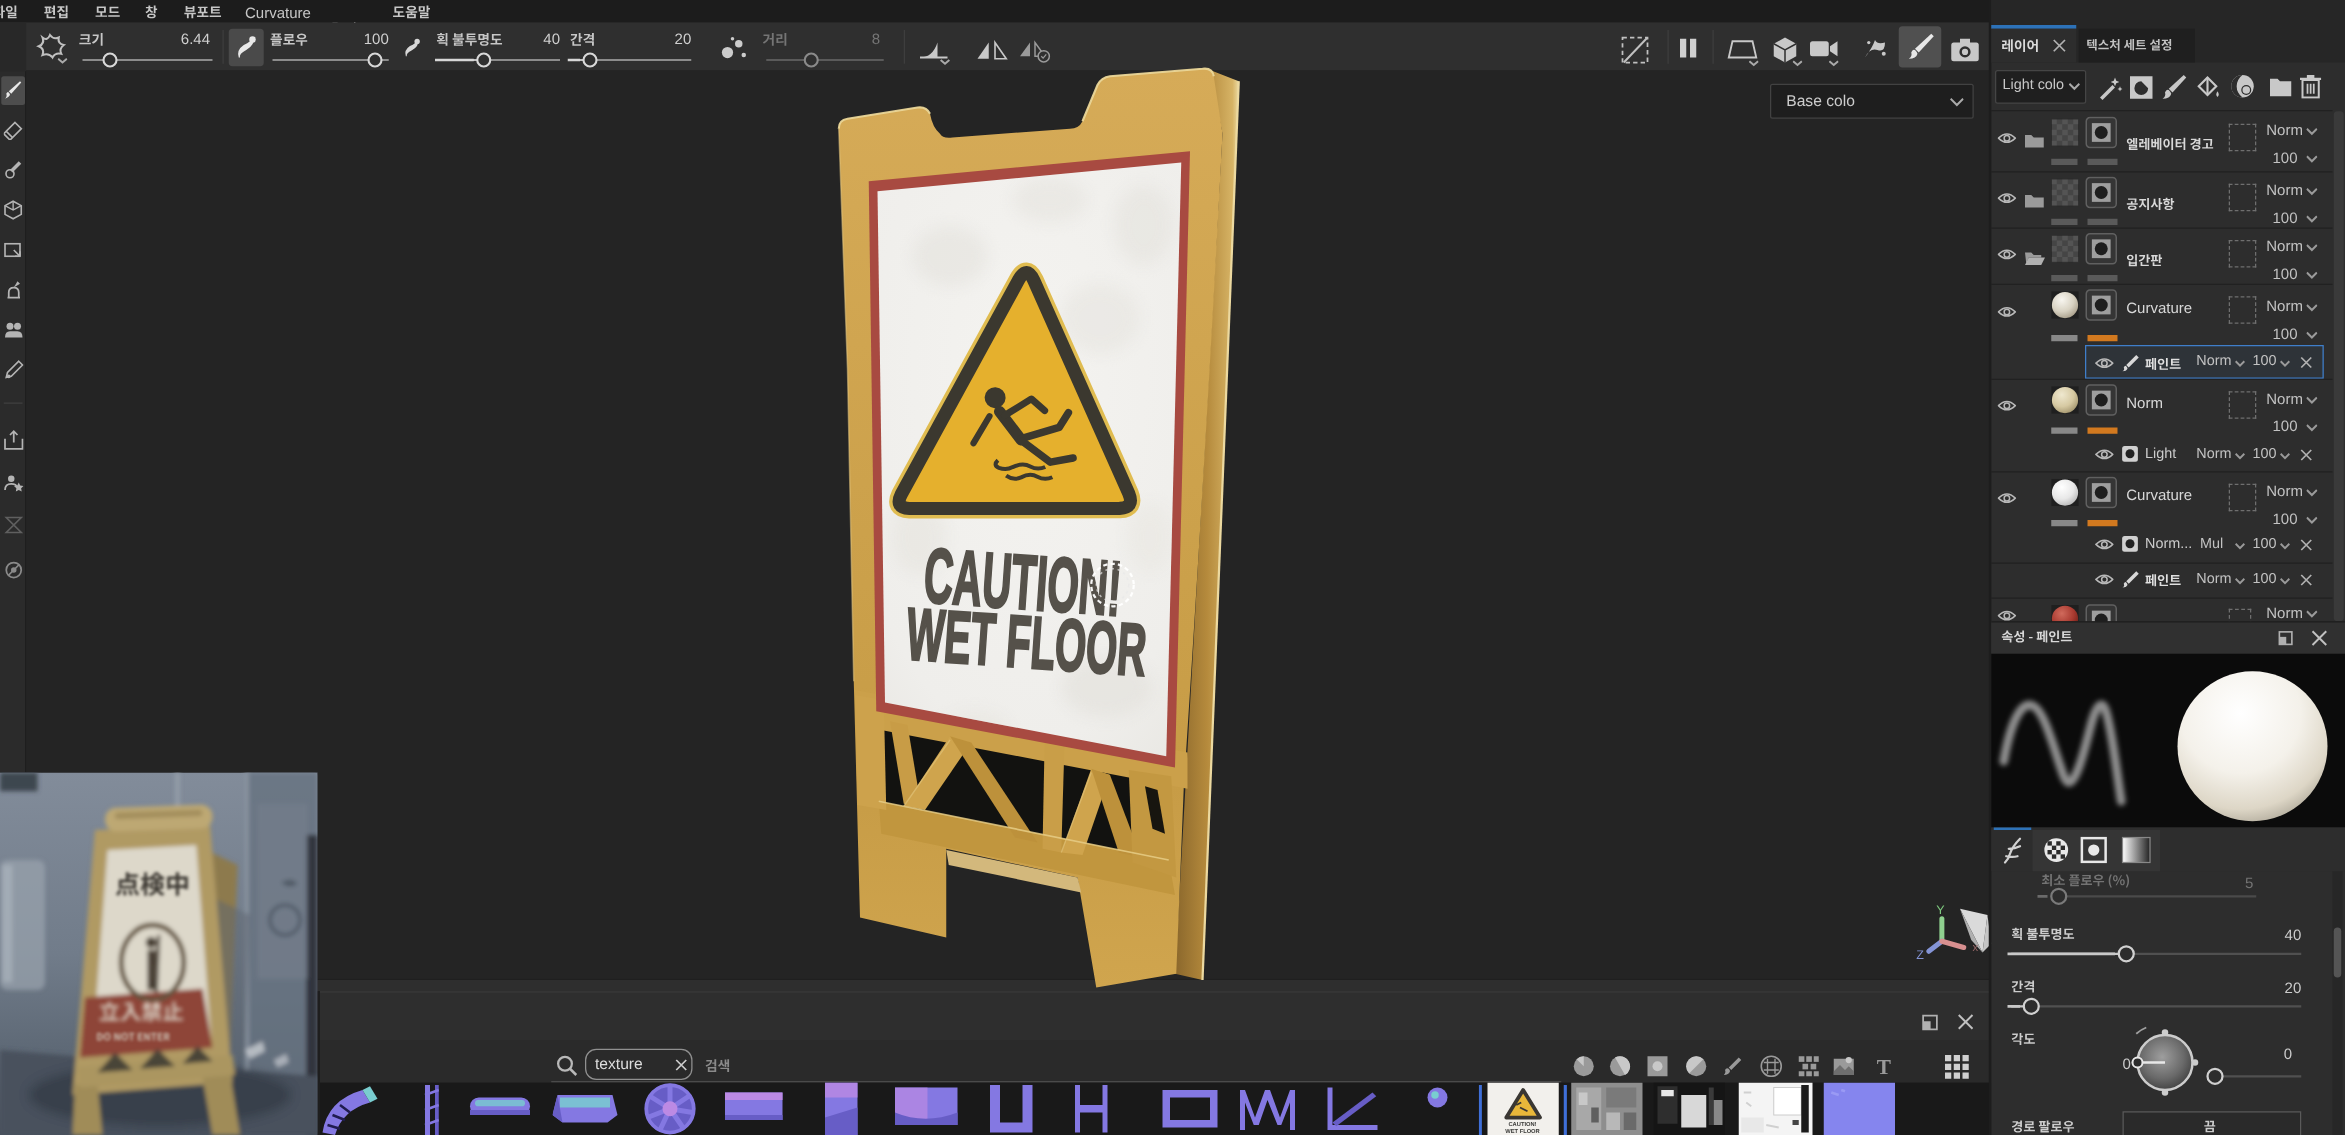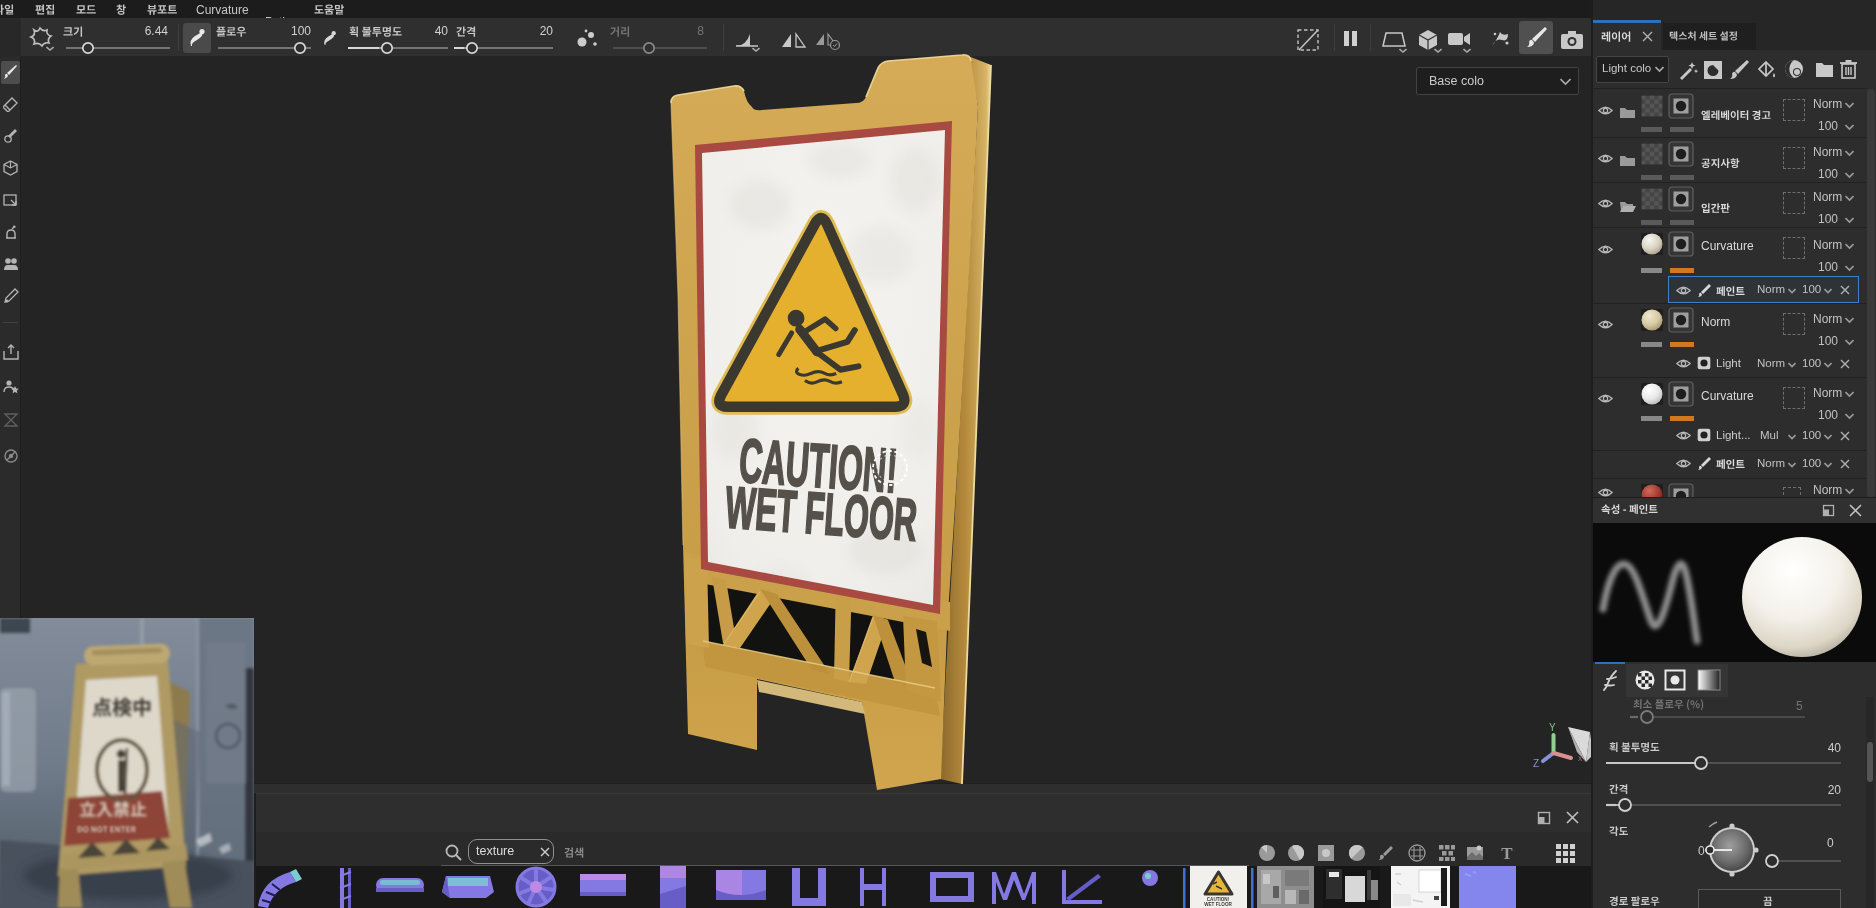--- a/index.html
+++ b/index.html
@@ -921,21 +921,21 @@
 <div class="abs" style="left:1641px;top:416px;width:21px;height:5px;background:#888888"></div>
 <div class="abs" style="left:1670px;top:416px;width:24px;height:5px;background:#d2791f"></div>
 <svg style="position:absolute;left:1676px;top:430px" width="15" height="11" viewBox="0 0 15 10.8">
     <path d="M0.8 5.4 Q7.5 -1.2 14.2 5.4 Q7.5 12 0.8 5.4Z" fill="none" stroke="#b8b8b8" stroke-width="1.3"></path>
     <circle cx="7.5" cy="5.4" r="2.2" fill="none" stroke="#b8b8b8" stroke-width="1.2"></circle>
   </svg>
 <svg class="abs" style="left:1697px;top:428px" width="14" height="14" viewBox="0 0 14 14">
 <rect x="0.7" y="0.7" width="12.6" height="12.6" rx="2" fill="#d0d0d0"></rect>
     <circle cx="7" cy="7" r="3.6" fill="#222"></circle>
   </svg>
-<div style="position:absolute;left:1716px;top:429px;font-size:11.5px;color:#cccccc;font-weight:400;letter-spacing:0;white-space:nowrap;">Light...</div>
+<div style="position:absolute;left:1716px;top:429px;font-size:11.5px;color:#cccccc;font-weight:400;letter-spacing:0;white-space:nowrap;">Norm...</div>
 <div style="position:absolute;left:1760px;top:429px;font-size:11.5px;color:#c2c2c2;font-weight:400;letter-spacing:0;white-space:nowrap;">Mul</div>
 <svg style="position:absolute;left:1788px;top:434px" width="8" height="6.5">
     <polyline points="0.5,1 4.0,4.5 7.5,1" fill="none" stroke="#9a9a9a" stroke-width="1.6"></polyline>
   </svg>
 <div style="position:absolute;left:1802px;top:429px;font-size:11.5px;color:#c2c2c2;font-weight:400;letter-spacing:0;white-space:nowrap;">100</div>
 <svg style="position:absolute;left:1824px;top:434px" width="8" height="6.5">
     <polyline points="0.5,1 4.0,4.5 7.5,1" fill="none" stroke="#9a9a9a" stroke-width="1.6"></polyline>
   </svg>
 <svg style="position:absolute;left:1840px;top:431px" width="10" height="10">
     <path d="M1 1 L9 9 M9 1 L1 9" stroke="#b0b0b0" stroke-width="1.4"></path>

